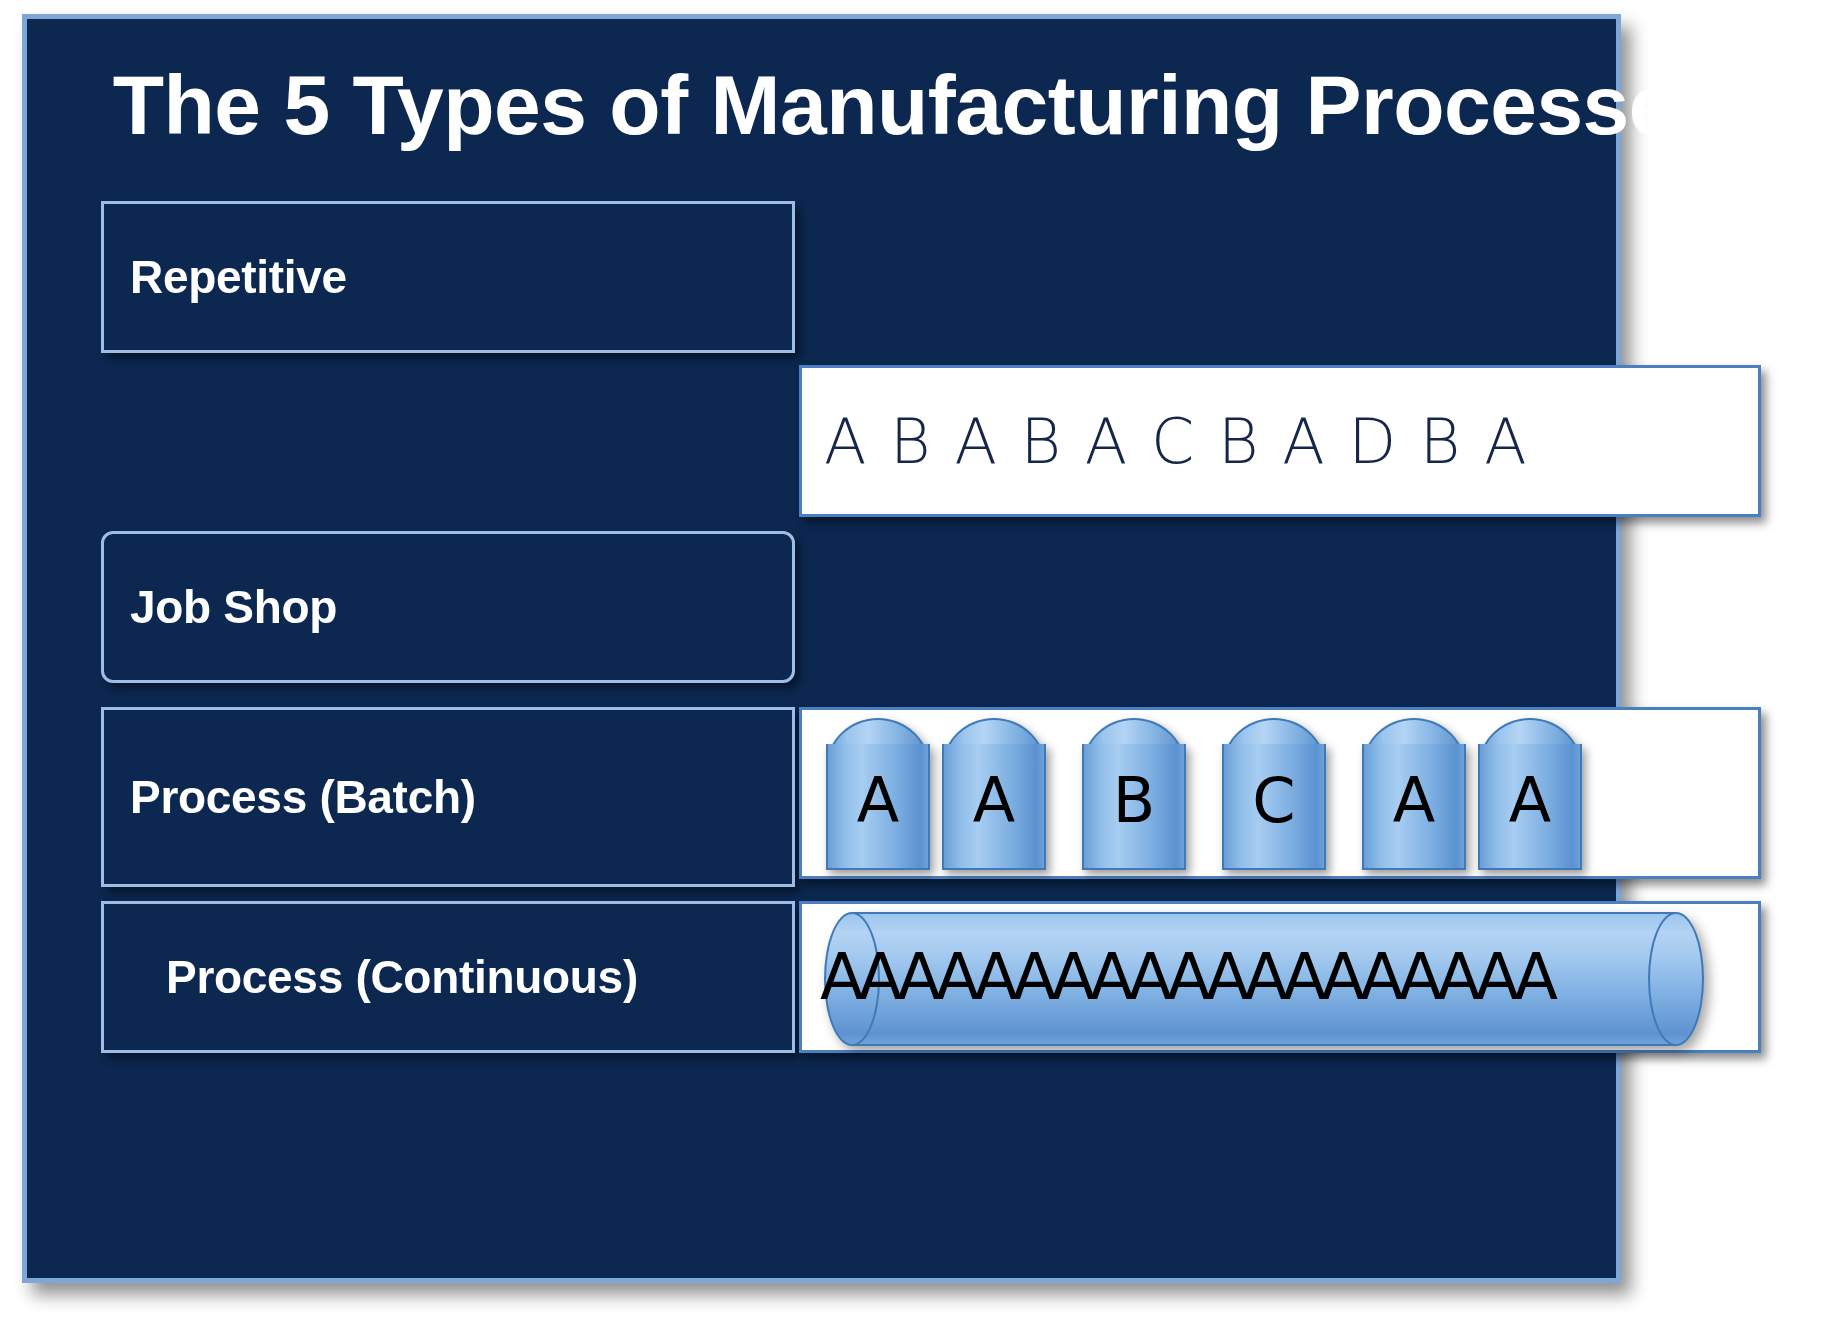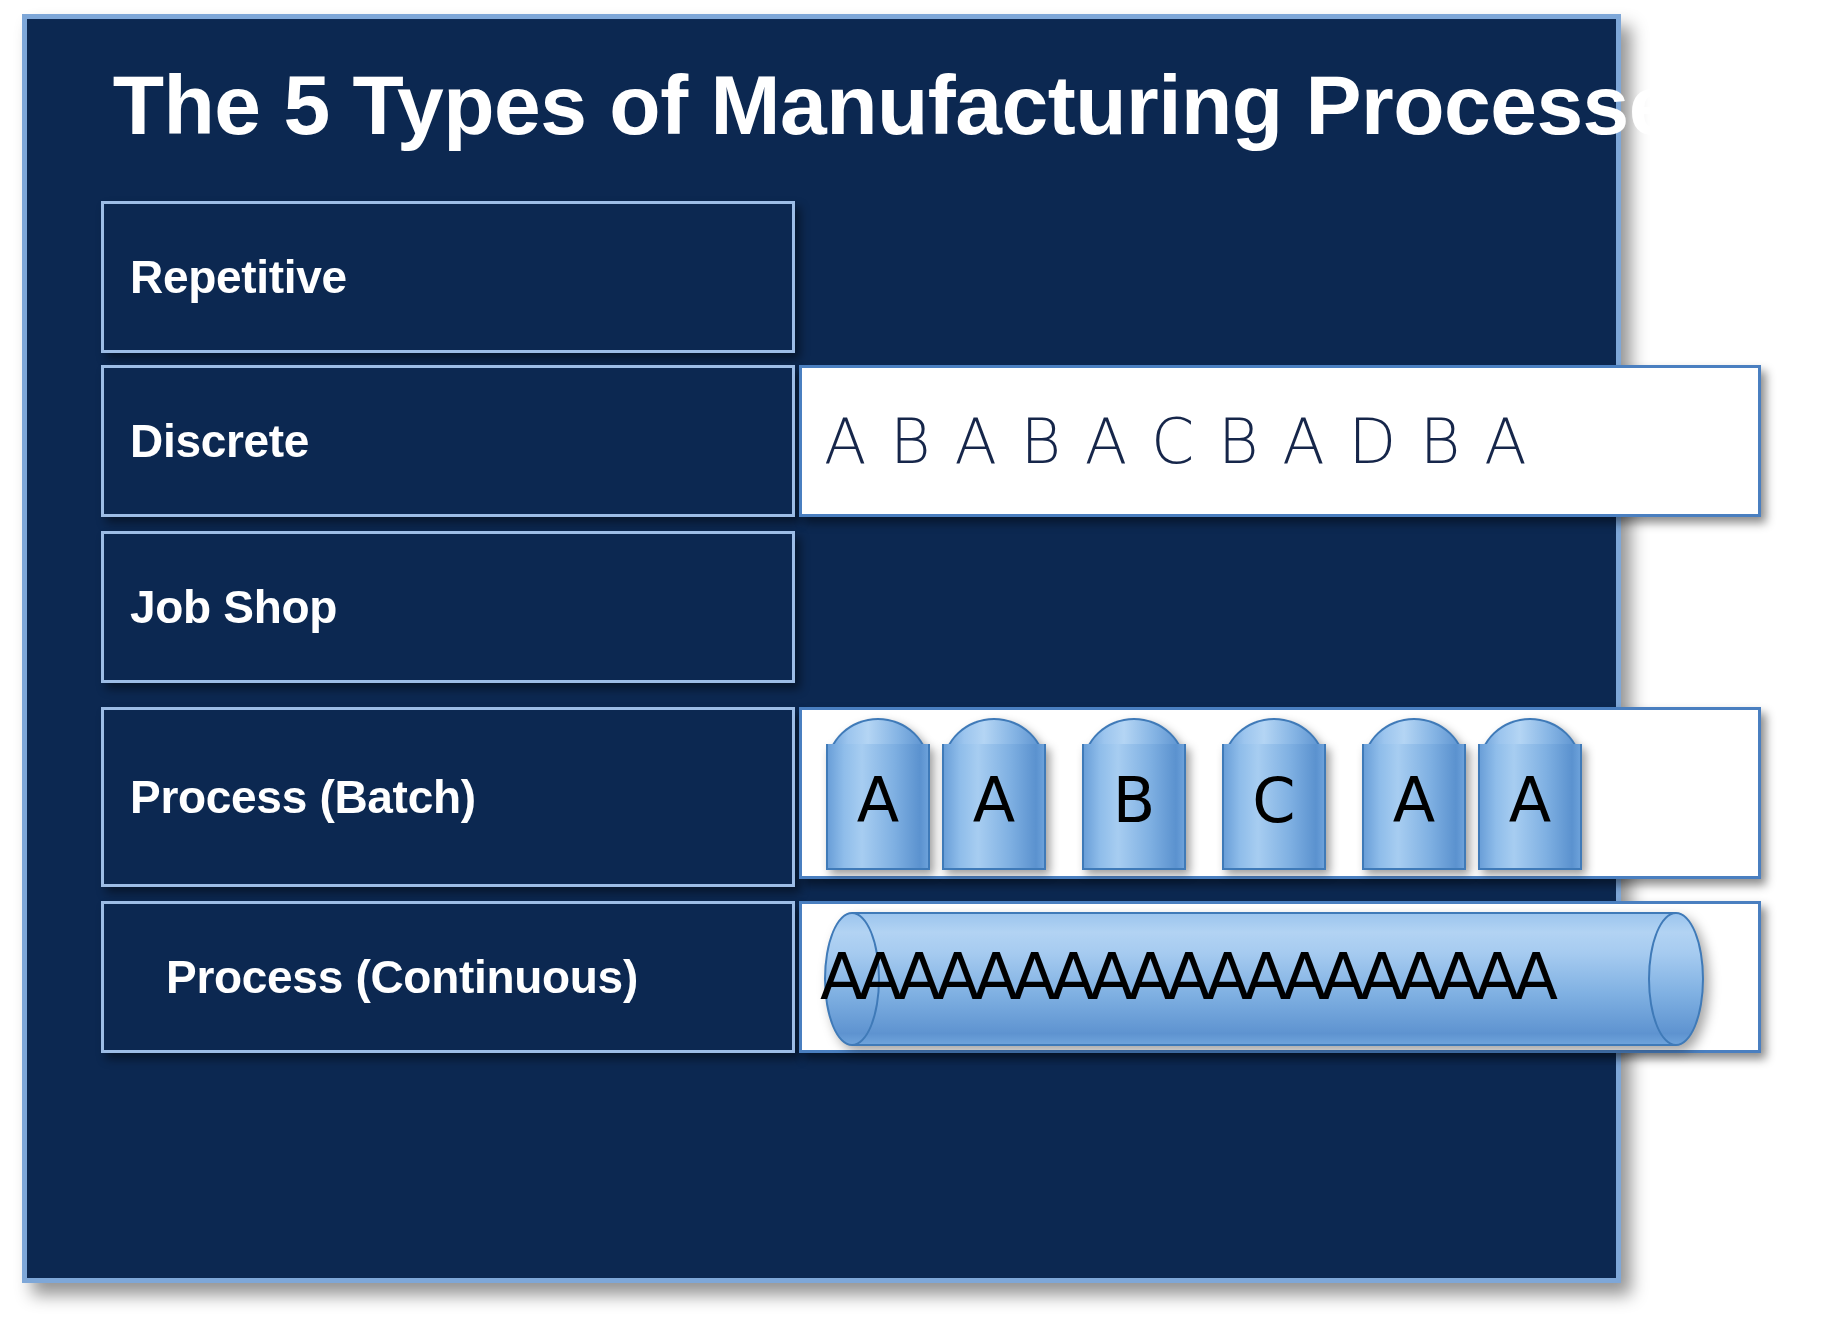--- a/index.html
+++ b/index.html
@@ -100,21 +100,21 @@
     font-size: 62px;
     white-space: nowrap;
     font-stretch: condensed;
     font-family: "DejaVu Sans", sans-serif;
     font-weight: 300;
   }
 
   
   #lbl-0, #box-0 { top: 0px;  height: 152px; }
   #lbl-1, #box-1 { top: 0px;  height: 152px; }
-  #lbl-2, #box-2 { top: 0px;  height: 152px; }
+  #lbl-2, #box-2 { top: 0px;  height: 152px; border-radius: 12px; }
   #lbl-3 { top: 0px;  height: 180px; }
   #box-3 { top: 0px;  height: 172px; }
   #lbl-4 { top: 0px;  height: 152px; padding-left: 36px; }
   #box-4 { top: 0px;  height: 152px; }
 
   .tight { letter-spacing: -6px; }
   .wide  { letter-spacing: 2px; }
 
   
   #batch-strip {
@@ -246,23 +246,20 @@
 
   <div id="title">The 5 Types of Manufacturing Processes</div>
 
   <div class="row" id="row-0">
     <div class="label-box" id="lbl-0">
       <span class="label-text">Repetitive</span>
     </div>
   </div>
 
   <div class="row" id="row-1">
-    <div class="label-box" id="lbl-1">
-      <span class="label-text">Discrete</span>
-    </div>
     <div class="content-box" id="box-1">
       <span class="content-text wide">A B A B A   C   B A   D   B A</span>
     </div>
   </div>
 
   <div class="row" id="row-2">
     <div class="label-box" id="lbl-2">
       <span class="label-text">Job Shop</span>
     </div>
   </div>

